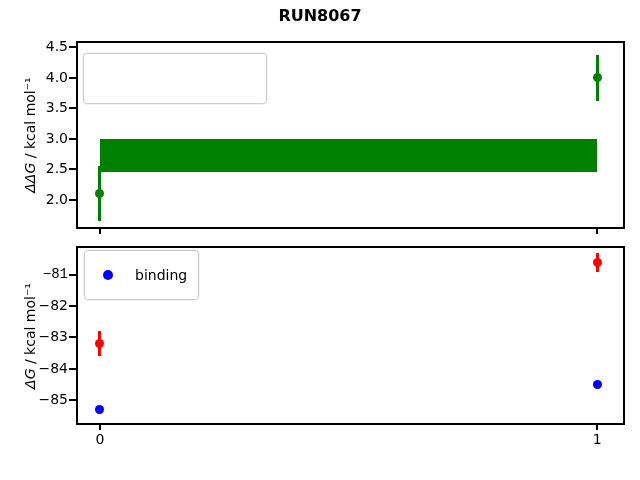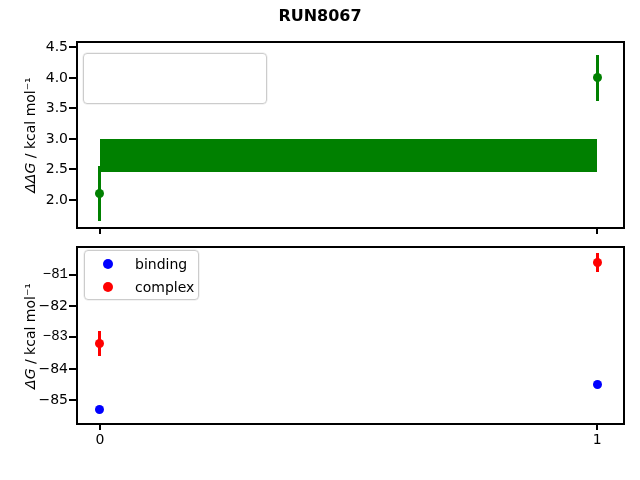--- a/index.html
+++ b/index.html
@@ -56,21 +56,21 @@
       <div class="error-bar" style="left: 517.642px; top: 11.5762px; width: 3px; height: 46.3046px; background: rgb(0, 128, 0);"></div>
       <div class="data-point-marker" style="left: 514.642px; top: 30.2285px; background: rgb(0, 128, 0);"></div>
     </div>
 
   <div class="axes" style="left:76px;top:246px;width:545px;height:175px;">
       <div class="tick-mark" style="left: -9px; top: 150.875px; width: 7px; height: 2px;"></div>
       <div class="tick-label ytick-label" style="right: 555px; top: 142.875px;">−85</div>
       <div class="tick-mark" style="left: -9px; top: 119.625px; width: 7px; height: 2px;"></div>
       <div class="tick-label ytick-label" style="right: 555px; top: 111.625px;">−84</div>
       <div class="tick-mark" style="left: -9px; top: 88.375px; width: 7px; height: 2px;"></div>
-      <div class="tick-label ytick-label" style="right: 555px; top: 80.375px; font-family: Liberation Mono, monospace;">−83</div>
+      <div class="tick-label ytick-label" style="right: 555px; top: 80.375px;">−83</div>
       <div class="tick-mark" style="left: -9px; top: 57.125px; width: 7px; height: 2px;"></div>
       <div class="tick-label ytick-label" style="right: 555px; top: 49.125px;">−82</div>
       <div class="tick-mark" style="left: -9px; top: 25.875px; width: 7px; height: 2px;"></div>
       <div class="tick-label ytick-label" style="right: 555px; top: 17.875px; font-family: Liberation Mono, monospace;">−81</div>
       <div class="tick-mark" style="left: 20.8796px; top: 175px; width: 2px; height: 7px;"></div>
       <div class="tick-label xtick-label" style="left: 1.87956px; top: 183px; width: 40px;">0</div>
       <div class="tick-mark" style="left: 518.142px; top: 175px; width: 2px; height: 7px;"></div>
       <div class="tick-label xtick-label" style="left: 499.142px; top: 183px; width: 40px;">1</div>
       <div class="error-bar" style="left: 20.3796px; top: 159.688px; width: 3px; height: 3.125px; background: rgb(0, 0, 255);"></div>
       <div class="data-point-marker" style="left: 17.3796px; top: 156.75px; background: rgb(0, 0, 255);"></div>
@@ -93,21 +93,15 @@
   <div class="legend" style="left:83px;top:53px;width:182px;height:49px;">
   </div>
 
   <div class="legend" style="left:84px;top:250px;width:113px;height:48px;">
     <div class="legend-row">
       <span class="licon">
         <span class="ldot" style="background-color: rgb(0, 0, 255);"></span>
       </span>
       <span class="legend-label">binding</span>
     </div>
-    <div class="legend-row">
-      <span class="licon">
-        <span class="ldot" style="background-color: rgb(255, 0, 0);"></span>
-      </span>
-      <span class="legend-label">complex</span>
-    </div>
   </div>
 
 </div>
 
 </body></html>

